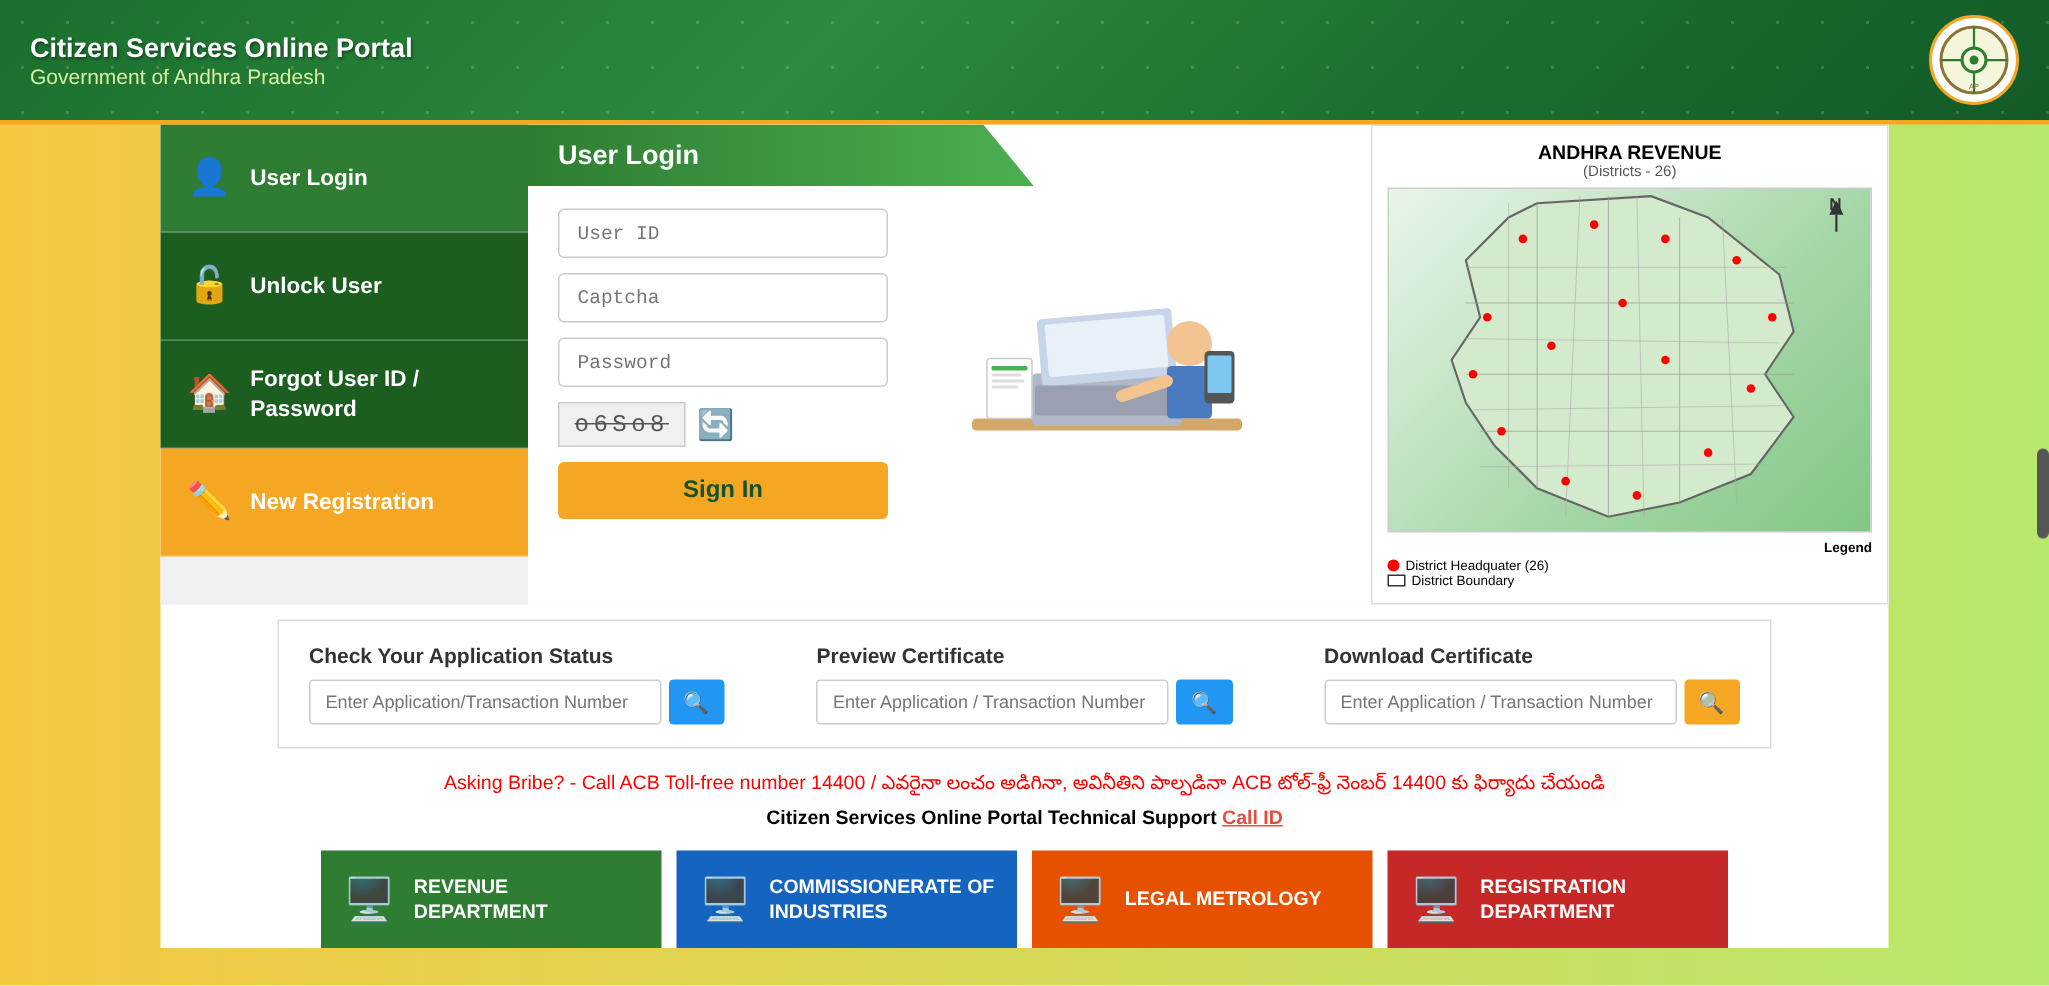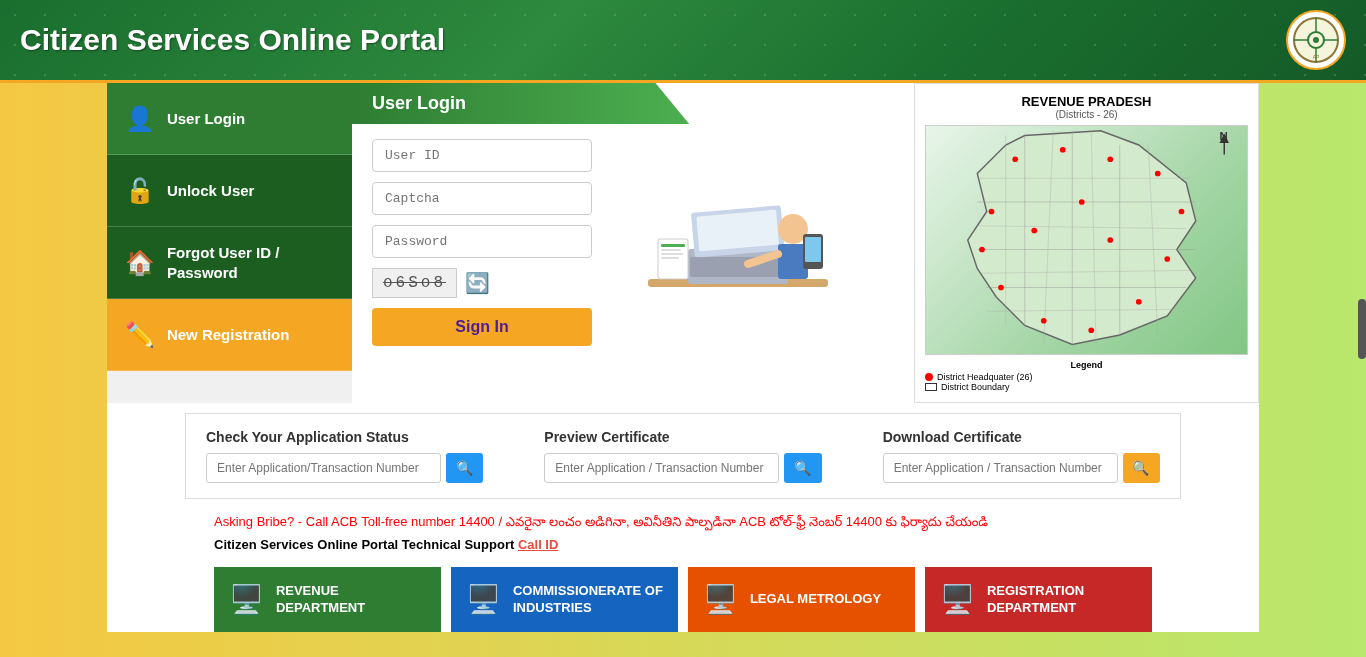--- a/index.html
+++ b/index.html
@@ -17,21 +17,21 @@
       overflow: hidden;
     }
     .header-bg-pattern {
       position: absolute; top:0; left:0; right:0; bottom:0;
       opacity: 0.15;
       background-image: radial-gradient(circle, #fff 1px, transparent 1px);
       background-size: 30px 30px;
       pointer-events: none;
     }
     .header-left { display: flex; flex-direction: column; z-index:1; }
-    .header-title { color: #fff; font-size: 30px; font-weight: bold; text-shadow: 1px 1px 2px rgba(0,0,0,0.4); }
+    .header-title { color: #fff; font-size: 18px; font-weight: bold; text-shadow: 1px 1px 2px rgba(0,0,0,0.4); }
     .header-subtitle { color: #d4f0a0; font-size: 14px; }
     .header-center { color: #fff; font-size: 15px; text-align: center; z-index:1; line-height:1.5; }
     .header-logo {
       width: 60px; height: 60px; border-radius: 50%;
       background: #fff;
       display: flex; align-items: center; justify-content: center;
       z-index:1;
       border: 2px solid #f5a623;
       overflow: hidden;
     }
@@ -105,21 +105,21 @@
       font-family: 'Courier New', monospace;
       font-size: 16px;
       letter-spacing: 3px;
       color: #555;
       text-decoration: line-through;
       user-select: none;
     }
     .refresh-icon { font-size: 20px; color: #e74c3c; cursor: pointer; }
     .signin-btn {
       background: #f5a623;
-      color: #4c1d95;
+      color: #14532d;
       border: none;
       border-radius: 4px;
       padding: 10px 20px;
       font-size: 16px;
       font-weight: bold;
       cursor: pointer;
       width: 220px;
     }
 
     
@@ -135,21 +135,21 @@
     .map-title { font-size: 13px; font-weight: bold; text-align: center; }
     .map-subtitle { font-size: 10px; text-align: center; color: #555; margin-bottom: 5px; }
     .map-placeholder {
       width: 100%;
       height: 230px;
       background: linear-gradient(135deg, #e8f5e9 0%, #c8e6c9 30%, #a5d6a7 60%, #81c784 100%);
       border: 1px solid #ccc;
       position: relative;
       overflow: hidden;
     }
-    .map-legend { font-size: 9px; margin-top: 5px; text-align: center; width: 100%; }
+    .map-legend { font-size: 9px; margin-top: 5px; text-align: right; width: 100%; }
     .map-legend-item { display: flex; align-items: center; gap: 4px; }
     .legend-dot { width: 8px; height: 8px; border-radius: 50%; background: red; }
     .legend-rect { width: 12px; height: 8px; border: 1px solid #333; background: transparent; }
 
     
     .status-section {
       background: #fff;
       border: 1px solid #ddd;
       padding: 15px 20px;
       margin: 10px 78px 0;
@@ -178,20 +178,21 @@
       cursor: pointer;
       font-size: 14px;
     }
     .status-btn.orange-btn { background: #f5a623; }
     .divider-v { width: 1px; background: #ddd; margin: 0 10px; }
 
     
     .alert-section {
       margin: 10px 107px 0;
       padding: 5px 0;
+      text-align: center;
     }
     .alert-text { color: red; font-size: 13px; margin-bottom: 5px; }
     .support-text { font-size: 13px; font-weight: bold; }
     .mail-link { color: #e74c3c; text-decoration: underline; }
 
     
     .dept-section {
       display: flex;
       gap: 0;
       margin: 10px 107px 0;
@@ -225,20 +226,21 @@
       transform: translateY(-50%);
     }
   </style>
 </head>
 <body>
 
 <div class="header">
   <div class="header-bg-pattern"></div>
   <div class="header-left">
     <span class="header-title">Citizen Services Online Portal</span>
+    <span class="header-subtitle">Government of Andhra Pradesh</span>
   </div>
   <div class="header-logo">
     <svg viewBox="0 0 50 50" xmlns="http://www.w3.org/2000/svg">
       <circle cx="25" cy="25" r="22" fill="#f5f5dc" stroke="#8B7536" stroke-width="2"></circle>
       <circle cx="25" cy="25" r="8" fill="none" stroke="#2e7d32" stroke-width="2"></circle>
       <circle cx="25" cy="25" r="3" fill="#2e7d32"></circle>
       <line x1="25" y1="3" x2="25" y2="17" stroke="#2e7d32" stroke-width="1.5"></line>
       <line x1="25" y1="33" x2="25" y2="47" stroke="#2e7d32" stroke-width="1.5"></line>
       <line x1="3" y1="25" x2="17" y2="25" stroke="#2e7d32" stroke-width="1.5"></line>
       <line x1="33" y1="25" x2="47" y2="25" stroke="#2e7d32" stroke-width="1.5"></line>
@@ -312,21 +314,21 @@
                   <rect x="23" y="118" width="18" height="2" fill="#ddd" rx="1"></rect>
 
                   <rect x="165" y="95" width="20" height="35" fill="#555" rx="3"></rect>
                   <rect x="167" y="98" width="16" height="25" fill="#7ec8f0" rx="1"></rect>
                 </svg>
               </div>
             </div>
           </div>
 
           <div class="map-area">
-            <div class="map-title">REVENUE PRADESH</div>
+            <div class="map-title">ANDHRA REVENUE</div>
             <div class="map-subtitle">(Districts - 26)</div>
             <div class="map-placeholder">
               <svg viewBox="0 0 330 240" width="100%" height="100%" xmlns="http://www.w3.org/2000/svg">
 
                 <polygon points="100,10 180,5 220,20 270,60 280,100 260,130 280,160 250,200 200,220 150,230 100,210 70,180 50,150 40,120 60,90 50,50 80,20" fill="#d4eacc" stroke="#666" stroke-width="1.5"></polygon>
 
                 <line x1="100" y1="10" x2="100" y2="210" stroke="#999" stroke-width="0.5"></line>
                 <line x1="150" y1="5" x2="150" y2="230" stroke="#999" stroke-width="0.5"></line>
                 <line x1="200" y1="20" x2="200" y2="220" stroke="#999" stroke-width="0.5"></line>
                 <line x1="50" y1="80" x2="280" y2="80" stroke="#999" stroke-width="0.5"></line>

